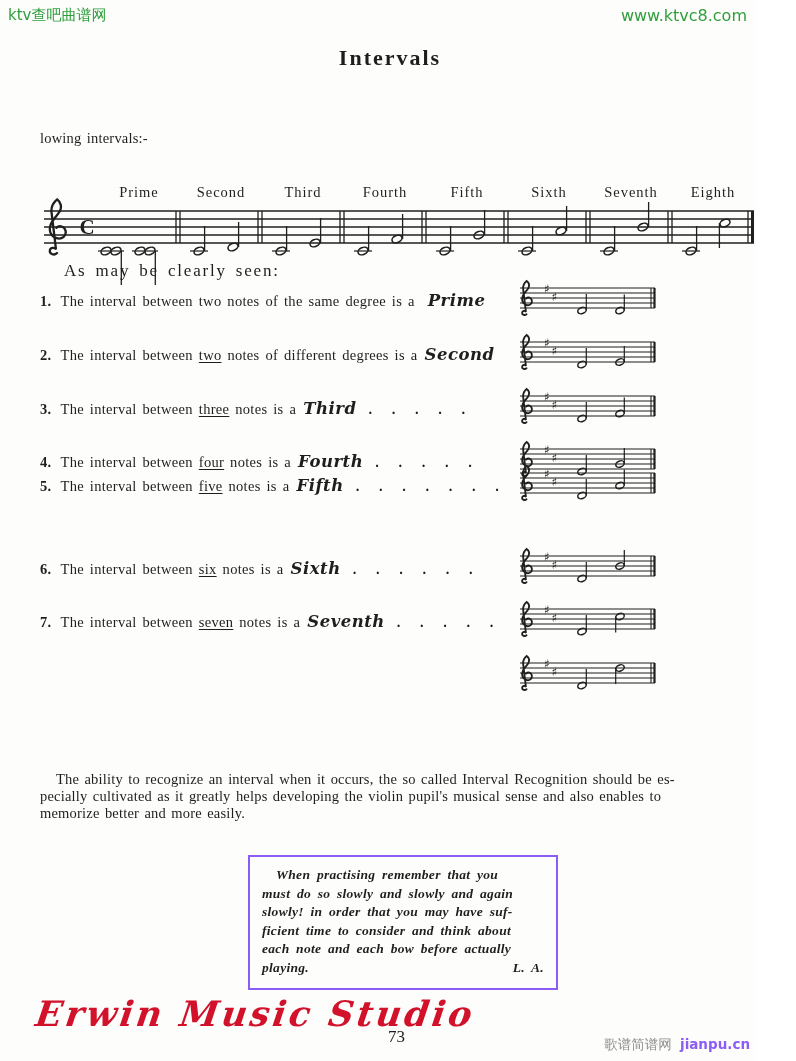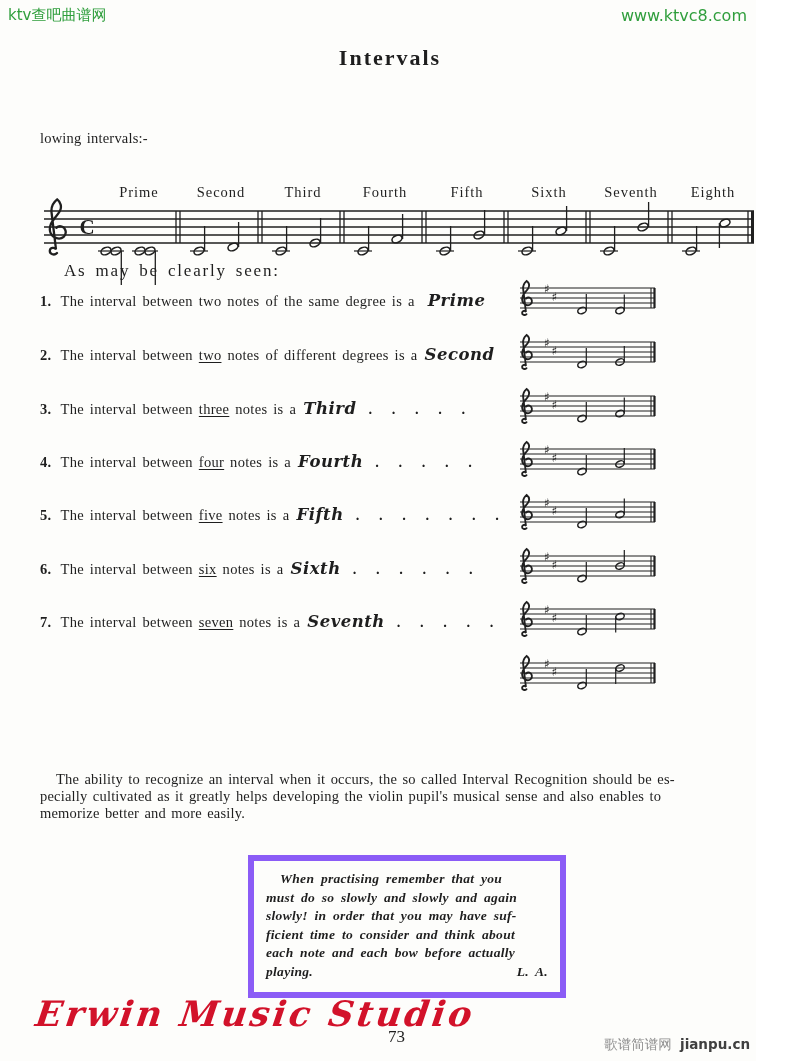--- a/index.html
+++ b/index.html
@@ -26,21 +26,21 @@
                  font-family:"DejaVu Serif",serif; margin-left:7px; letter-spacing:0.5px; }
   .item .dots { margin-left:12px; word-spacing:14px; font-weight:bold; letter-spacing:1px; }
   .item svg { position:absolute; left:512px; top:-9px; }
   .p1 { position:absolute; left:40px; top:745px; font-size:14.5px; letter-spacing:0.2px;
         word-spacing:2px; white-space:nowrap; text-indent:16px; }
   .p1 em { font-weight:600; margin:0 2px; }
   .p2 { position:absolute; left:40px; top:771px; font-size:14.5px; line-height:16.8px;
         letter-spacing:0.2px; word-spacing:1.5px; white-space:nowrap; }
   .p2 .l1 { text-indent:16px; }
   .quote { position:absolute; left:248px; top:855px; width:282px; padding:9px 12px 11px 12px;
-           border:6px solid #8b5cf6; font-style:italic; font-weight:600; font-size:13.5px;
+           border:2px solid #8b5cf6; font-style:italic; font-weight:600; font-size:13.5px;
            line-height:18.5px; letter-spacing:0.3px; word-spacing:3px; }
   .quote .ql { white-space:nowrap; }
   .quote .first { text-indent:14px; }
   .quote .last { display:flex; justify-content:space-between; }
   .erwin { position:absolute; left:36px; top:993px; font-family:"DejaVu Serif",serif;
            font-style:italic; font-weight:bold; font-size:35px; letter-spacing:3px;
            transform:skewX(-8deg); white-space:nowrap; }
   .pnum { position:absolute; left:388px; top:1027px; font-size:17px; }
   .wm-br { position:absolute; right:6px; top:1036px; font-family:"DejaVu Sans",sans-serif; font-size:13.5px; }
   .wm-br .o { font-weight:bold; margin-left:4px; }
@@ -231,21 +231,21 @@
         <text x="35" y="20.5" font-family="&quot;DejaVu Sans&quot;,sans-serif" font-size="12" font-weight="bold" text-anchor="middle" fill="#1f1f1f">♯</text>
         <text x="42.5" y="28.5" font-family="&quot;DejaVu Sans&quot;,sans-serif" font-size="12" font-weight="bold" text-anchor="middle" fill="#1f1f1f">♯</text>
         <ellipse cx="0" cy="0" rx="4.4" ry="3" fill="none" stroke="#1f1f1f" stroke-width="1.5" transform="translate(70 38.5) rotate(-22)"></ellipse>
         <line x1="74.3" y1="38.5" x2="74.3" y2="22" stroke="#1f1f1f" stroke-width="1.2"></line>
         <ellipse cx="0" cy="0" rx="4.4" ry="3" fill="none" stroke="#1f1f1f" stroke-width="1.5" transform="translate(108 31) rotate(-22)"></ellipse>
         <line x1="112.3" y1="31" x2="112.3" y2="15" stroke="#1f1f1f" stroke-width="1.2"></line>
         <line x1="139" y1="16" x2="139" y2="36" stroke="#1f1f1f" stroke-width="1.1"></line>
         <line x1="142.5" y1="16" x2="142.5" y2="36" stroke="#1f1f1f" stroke-width="2.2"></line>
       </svg>
   </div>
-  <div class="item" style="top:495px">
+  <div class="item" style="top:466px">
     <div class="txt"><span class="num">5.</span><span>The interval  between</span> <span class="uword">five</span> <span>notes is a</span><span class="iname">Fifth</span><span class="dots">. . . . . . .</span></div>
     <svg class="mini" width="150" height="54" viewBox="0 0 150 54">
         <line x1="8" y1="16" x2="143" y2="16" stroke="#1f1f1f" stroke-width="1.1"></line>
         <line x1="8" y1="21" x2="143" y2="21" stroke="#1f1f1f" stroke-width="1.1"></line>
         <line x1="8" y1="26" x2="143" y2="26" stroke="#1f1f1f" stroke-width="1.1"></line>
         <line x1="8" y1="31" x2="143" y2="31" stroke="#1f1f1f" stroke-width="1.1"></line>
         <line x1="8" y1="36" x2="143" y2="36" stroke="#1f1f1f" stroke-width="1.1"></line>
         <g transform="translate(4 -2.5) scale(0.62)">
           <path d="M 17 72 c -2.6 2.8 -7.4 1.2 -7.2 -2.2 c 0.2 -3.2 4.6 -4 6.2 -1.4 L 11.6 32 c -0.9 -6.5 2.3 -11 5.6 -13.6 c 3.4 2.6 4.9 7.4 2.7 11.6 c -2.2 4.2 -7 8 -9 13 c -2.6 6.4 -0.3 12.6 5.6 14.2 c 5.9 1.6 10.2 -2.8 9 -7.6 c -1 -4.2 -6 -5.8 -9.2 -2.8" fill="none" stroke="#1f1f1f" stroke-width="3" stroke-linecap="round"></path>
         </g>
@@ -338,15 +338,15 @@
     <div class="ql last">
       <span>playing.</span>
       <span>L. A.</span>
     </div>
   </div>
 
   <div class="erwin" style="color: rgb(210, 18, 42);">Erwin Music Studio</div>
   <div class="pnum">73</div>
   <div class="wm-br">
     <span class="g" style="color: rgb(142, 142, 142);">歌谱简谱网</span>
-    <span class="o" style="color: #404040;">jianpu.cn</span>
+    <span class="o" style="color: #8b5cf6;">jianpu.cn</span>
   </div>
 </div>
 
 </body></html>

